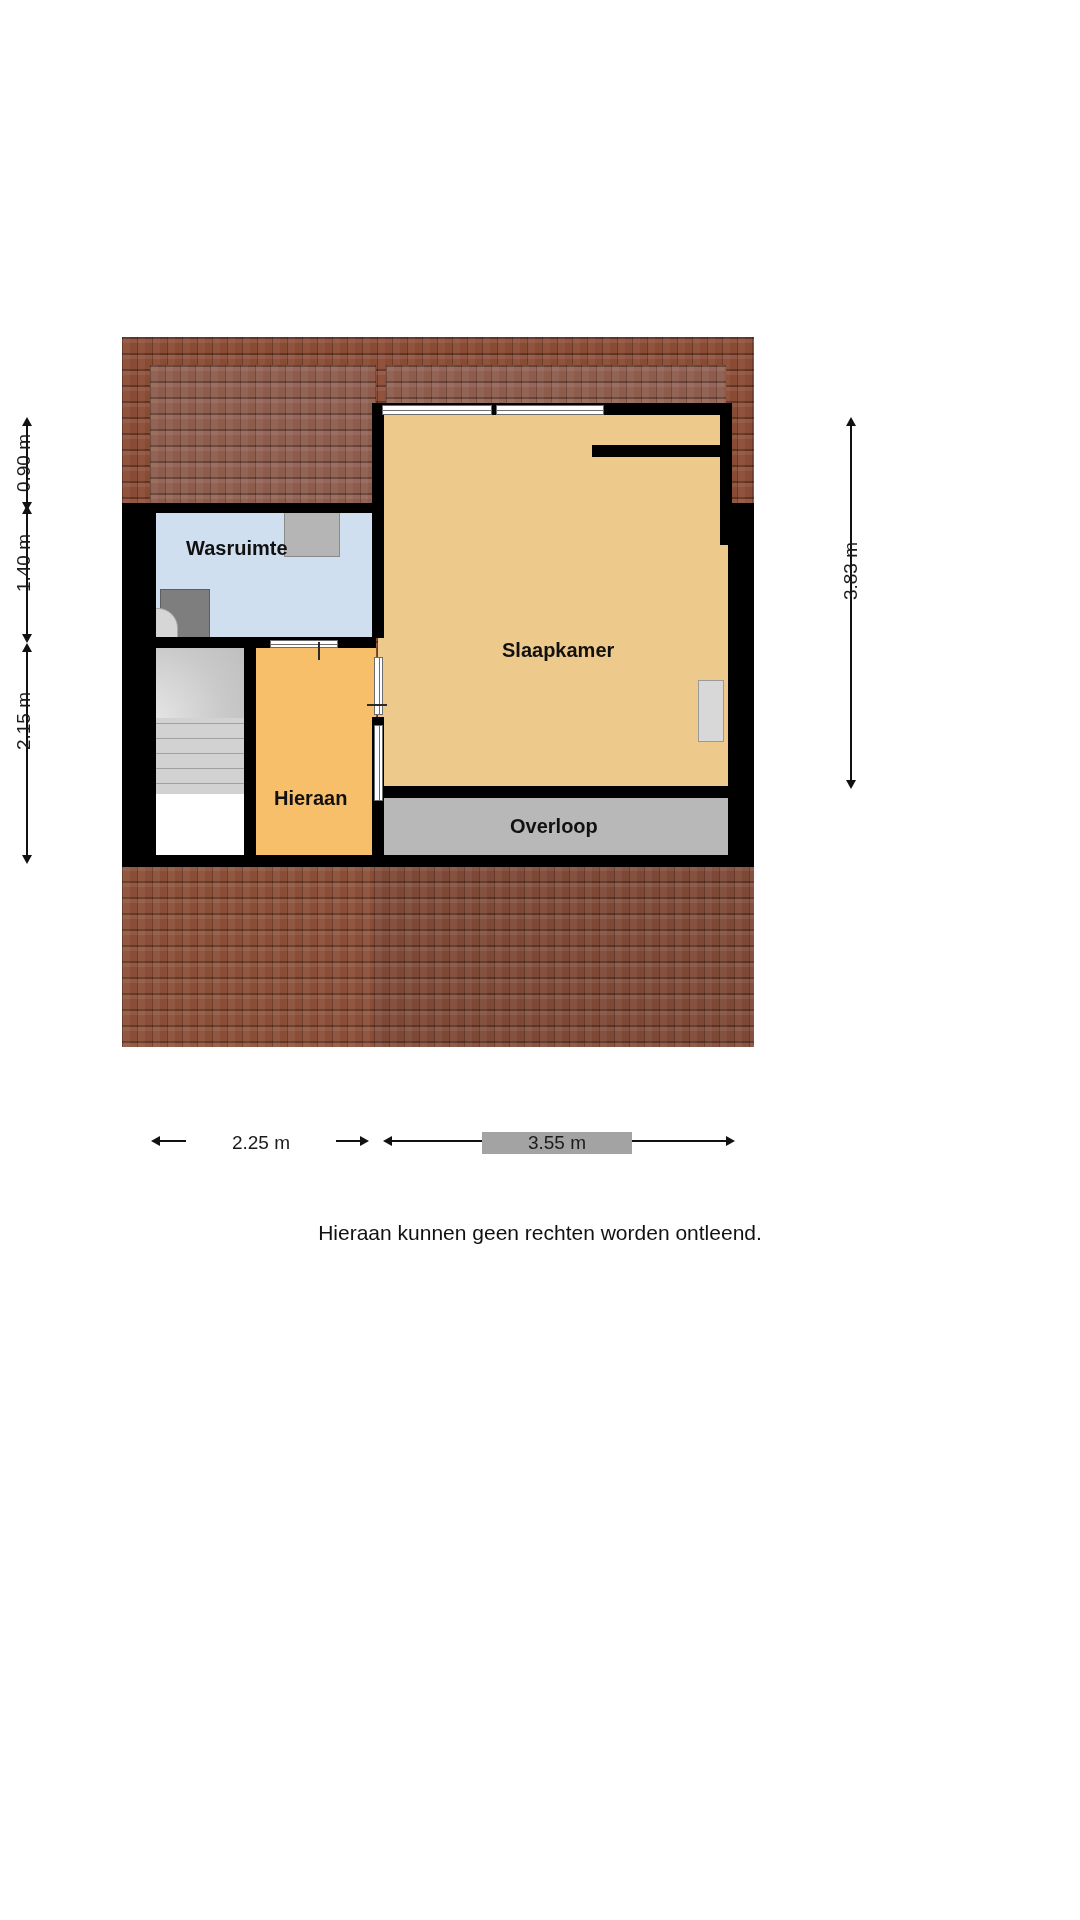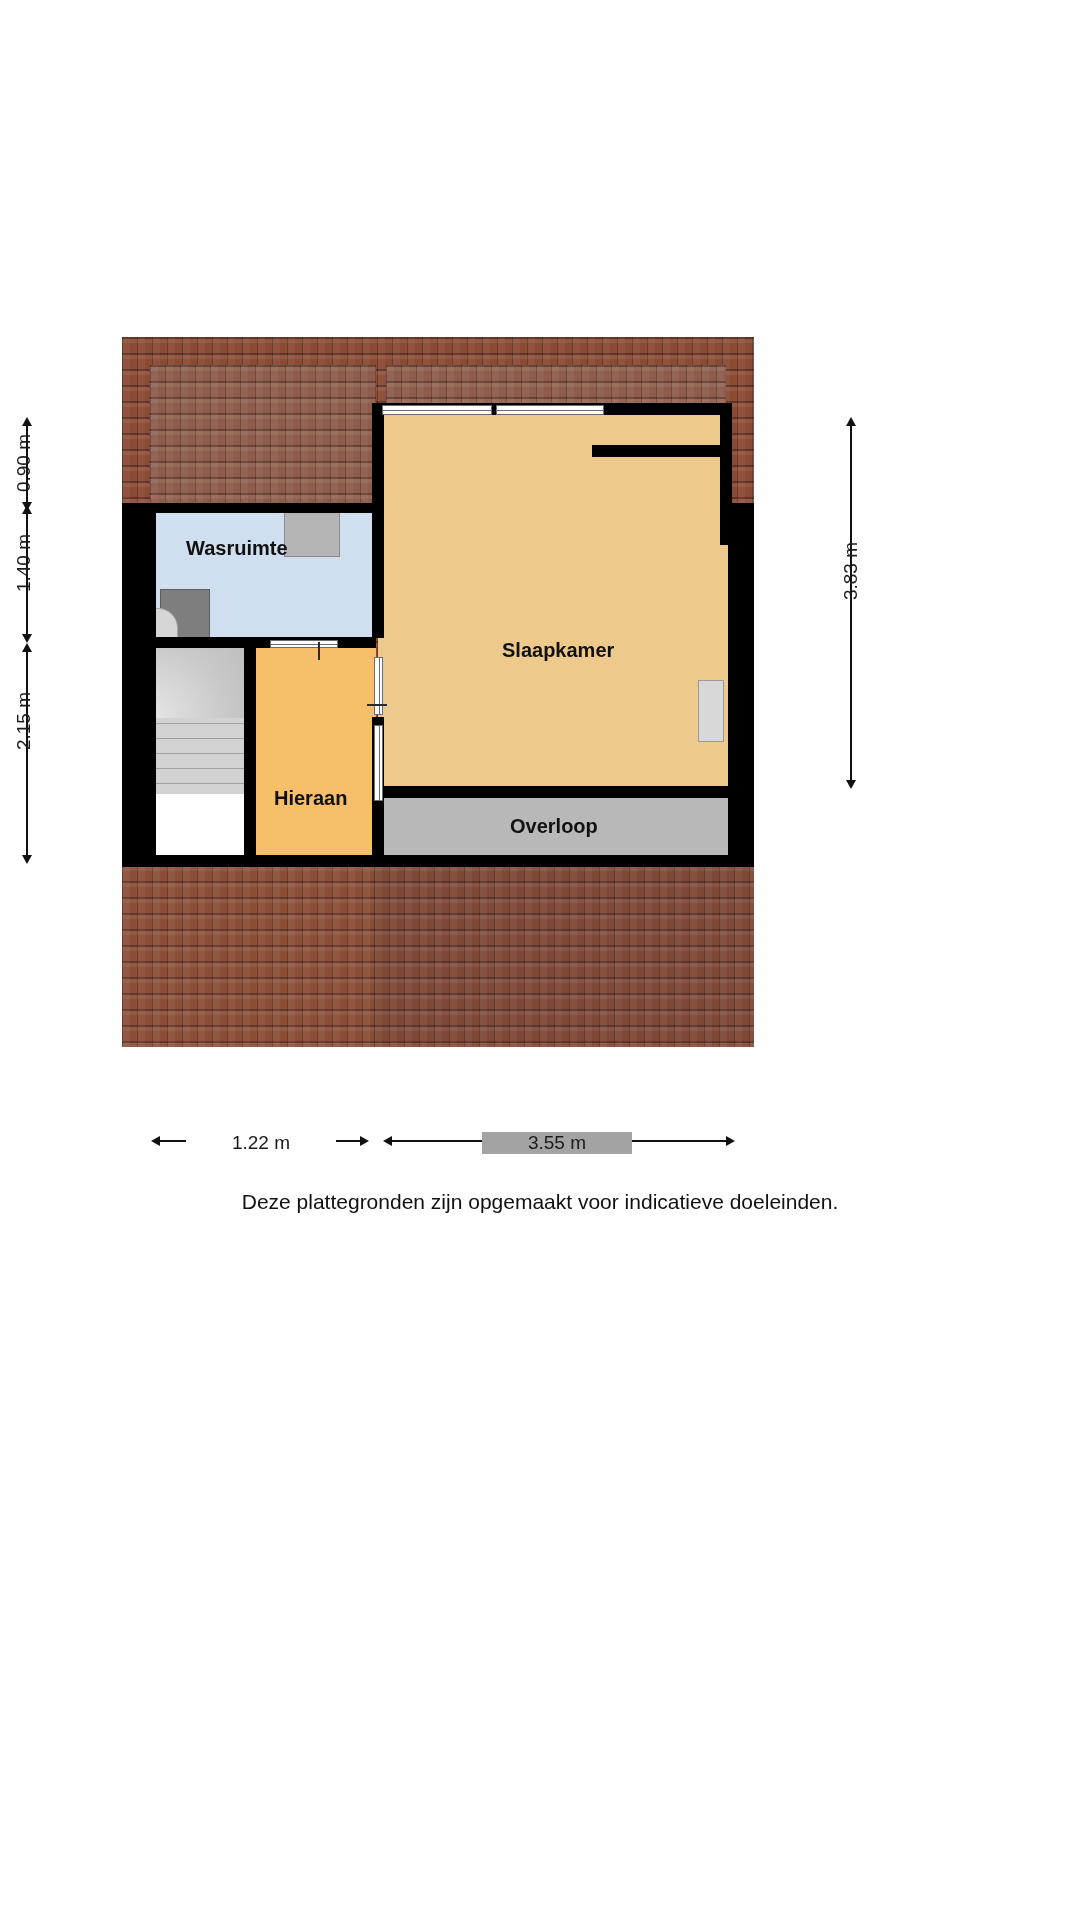--- a/index.html
+++ b/index.html
@@ -252,22 +252,22 @@
   <div class="dim-label vert" style="left:-21px; top:710px; width:90px; text-align:center;">2.15 m</div>
 
   <div class="dimline" style="left:850px; top:424px; width:2px; height:360px;"></div>
   <div class="arrow up" style="left:846px; top:417px;"></div>
   <div class="arrow down" style="left:846px; top:780px;"></div>
   <div class="dim-label vert" style="left:806px; top:560px; width:90px; text-align:center;">3.83 m</div>
 
   <div class="dimline" style="left:158px; top:1140px; width:206px; height:2px;"></div>
   <div class="arrow left" style="left:151px; top:1136px;"></div>
   <div class="arrow right" style="left:360px; top:1136px;"></div>
-  <div class="dim-label" style="left:186px; top:1132px; width:150px; text-align:center; background:#fff;">1.22 m</div>
+  <div class="dim-label" style="left:186px; top:1132px; width:150px; text-align:center; background:#fff;">2.25 m</div>
 
   <div class="dimline" style="left:390px; top:1140px; width:340px; height:2px;"></div>
   <div class="arrow left" style="left:383px; top:1136px;"></div>
   <div class="arrow right" style="left:726px; top:1136px;"></div>
   <div class="dim-label" style="left:482px; top:1132px; width:150px; text-align:center; background:#a3a3a3;">3.55 m</div>
 
-  <div class="disclaimer" style="top:1186px;">Deze plattegronden zijn opgemaakt voor indicatieve doeleinden.</div>
+  <div class="disclaimer" style="top:1217px;">Hieraan kunnen geen rechten worden ontleend.</div>
 
 </div>
 
 </body></html>

